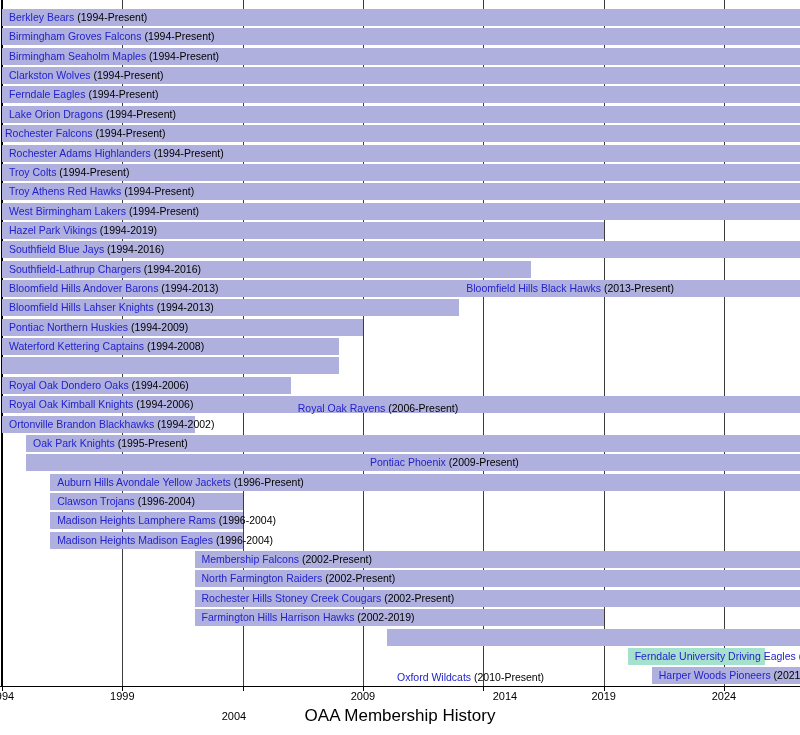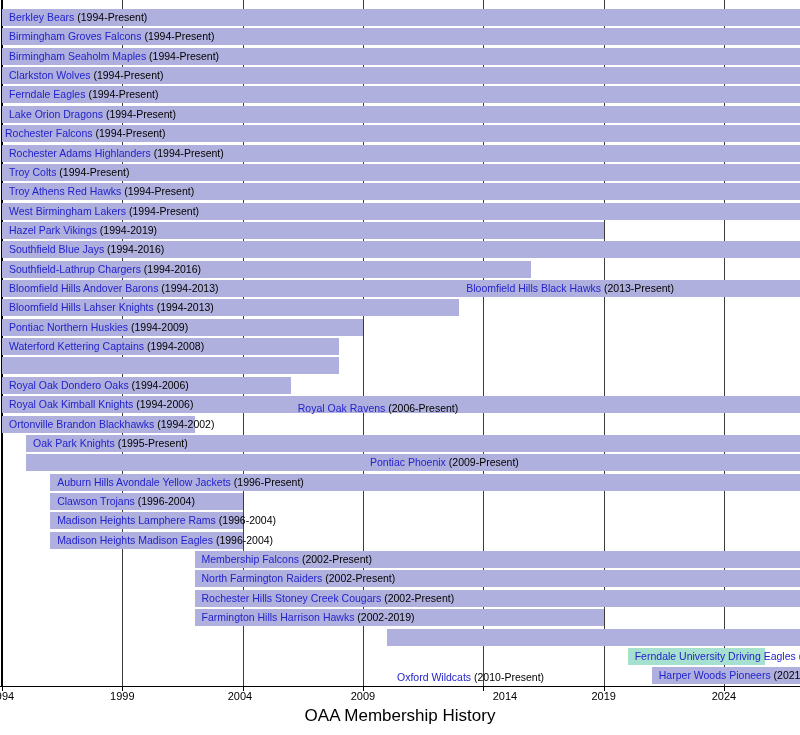--- a/index.html
+++ b/index.html
@@ -109,21 +109,21 @@
       <div class="bar" style="left: 651.782px; top: 667.24px; width: 148.218px; background: rgb(176, 176, 223);"></div>
       <div class="rowlabel" style="left: 658.782px; top: 667.24px;"><a class="team">Harper Woods Pioneers</a><span class="yrs"> (2021-Present)</span></div>
     </div>
   <div id="axis-line"></div>
   <div id="axis">
       <div class="tick" style="left: 2px;"></div>
       <div class="ticklabel" style="left: -20px;">1994</div>
       <div class="tick" style="left: 122.33px;"></div>
       <div class="ticklabel" style="left: 100.33px;">1999</div>
       <div class="tick" style="left: 242.66px;"></div>
-      <div class="ticklabel" style="left: 218px;">2004</div>
+      <div class="ticklabel" style="left: 212px; margin-top: 20px;">2004</div>
       <div class="tick" style="left: 362.99px;"></div>
       <div class="ticklabel" style="left: 340.99px;">2009</div>
       <div class="tick" style="left: 483.32px;"></div>
       <div class="ticklabel" style="left: 483px;">2014</div>
       <div class="tick" style="left: 603.65px;"></div>
       <div class="ticklabel" style="left: 581.65px;">2019</div>
       <div class="tick" style="left: 723.98px;"></div>
       <div class="ticklabel" style="left: 701.98px;">2024</div>
     </div>
   <div id="title">OAA Membership History</div>

